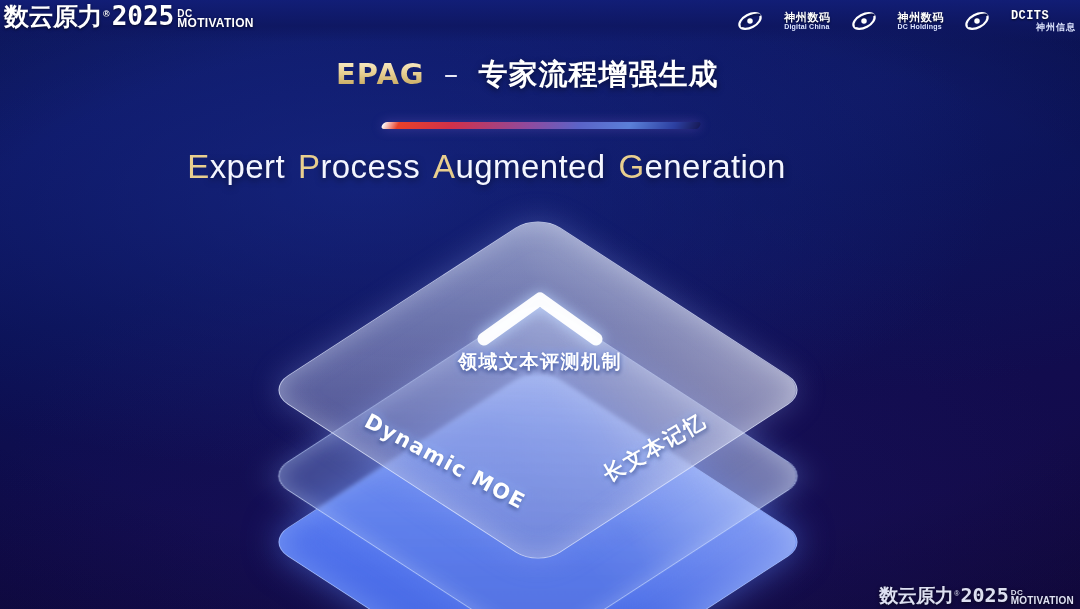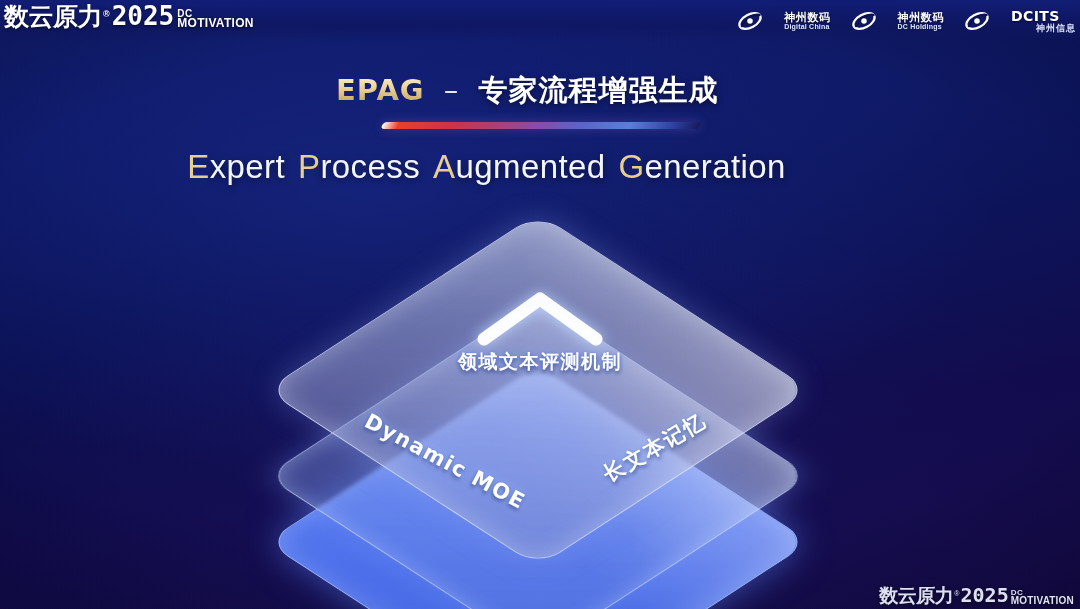--- a/index.html
+++ b/index.html
@@ -65,29 +65,28 @@
   .logo-txt{ line-height:1.02; color:#fff; }
   .logo-txt .l1{
     display:block; font-size:11px; font-weight:bold; letter-spacing:.6px;
     font-family:"DejaVu Sans","Liberation Sans",sans-serif;
     text-shadow:0 1px 2px rgba(0,0,0,.7);
   }
   .logo-txt .l2{
     display:block; font-size:7px; font-weight:bold; letter-spacing:.2px;
     color:#dfe6ff;
   }
-  .logo.dcits .l1{ font-size:14px; letter-spacing:.4px; }
+  .logo.dcits .l1{ font-size:12px; letter-spacing:.4px;font-family:Liberation Mono, monospace; }
   .logo.dcits .l2{ font-size:9px; letter-spacing:1px;margin-left:25px; }
 
   
   .headline{
     position:absolute; left:336px; top:55px; z-index:7;
     font-size:29px; font-weight:bold; white-space:nowrap; letter-spacing:1px;
     font-family:"DejaVu Sans","Liberation Sans",sans-serif;
-    margin-top:16px;
   }
   .headline .gold{
     color:#ecd9a0;
     background:linear-gradient(180deg,#fff6da 0%,#e8cf92 48%,#b99a4e 100%);
     -webkit-background-clip:text; background-clip:text; -webkit-text-fill-color:transparent;
     text-shadow:none;
   }
   .headline .dash{ color:#e9e9f6; margin:0 8px; font-weight:normal; }
   .headline .cn{ color:#ffffff; text-shadow:0 2px 6px rgba(0,0,0,.55); }
 

